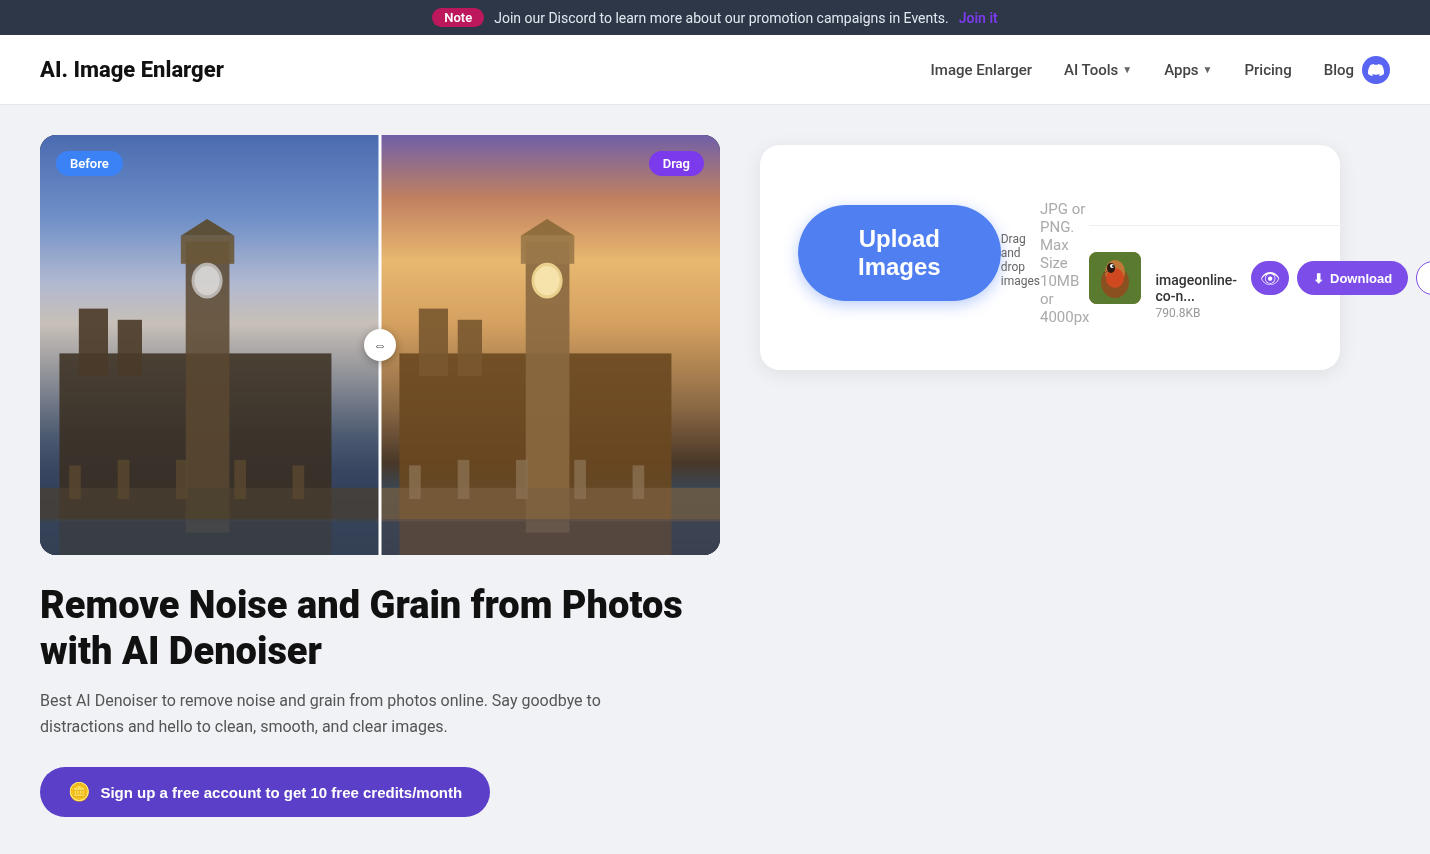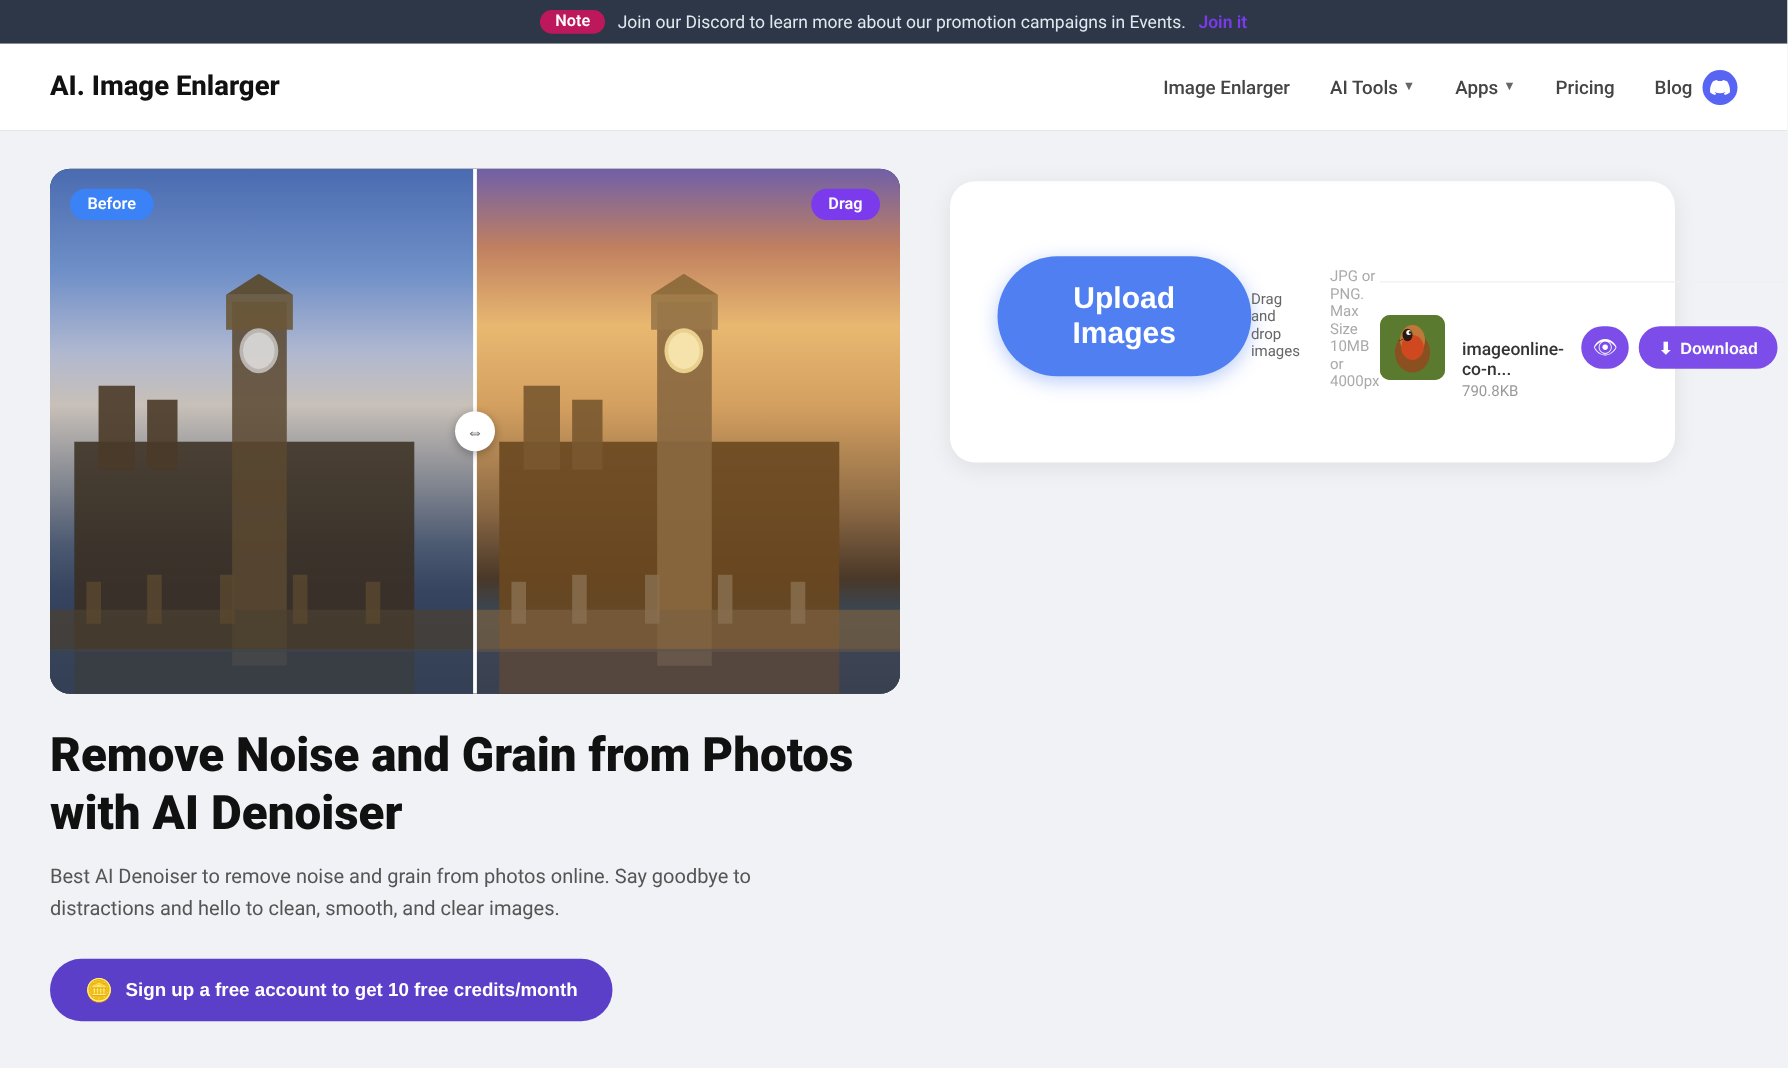--- a/index.html
+++ b/index.html
@@ -298,23 +298,22 @@
       box-shadow: 0 4px 15px rgba(79,127,240,0.4);
       transition: transform 0.1s;
     }
 
     .drag-drop-text {
       font-size: 12px;
       color: #666;
       margin-bottom: 6px;
     }
     .file-info-text {
-      font-size: 12px;
+      font-size: 15px;
       color: #aaa;
-      margin-left: 24px;
     }
 
     
     .file-row {
       display: flex;
       align-items: center;
       gap: 14px;
       width: 100%;
       margin-top: 30px;
       padding: 10px 0;

